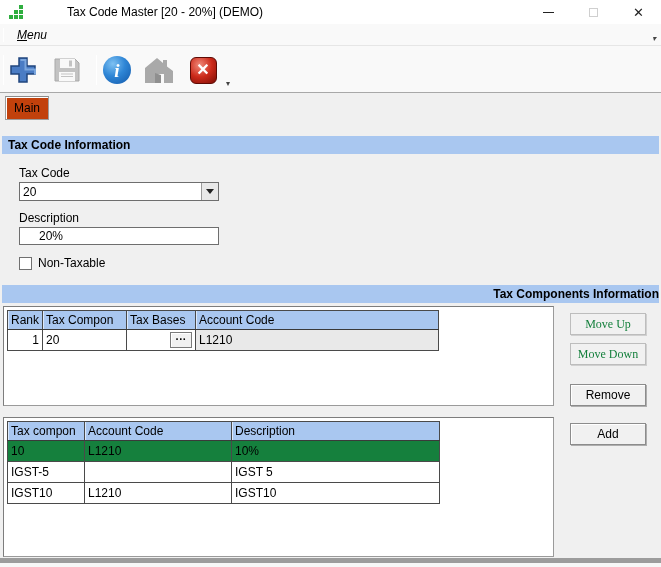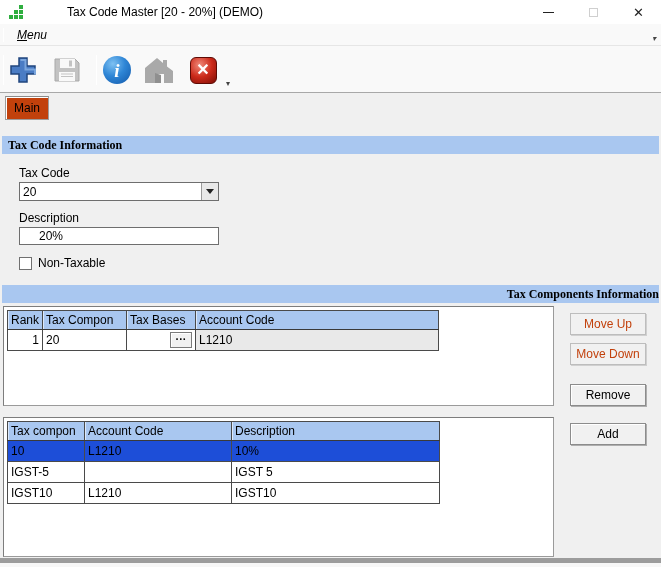--- a/index.html
+++ b/index.html
@@ -38,21 +38,21 @@
   .exit-box { width:27px; height:27px; border-radius:6px;
     background:radial-gradient(circle at 35% 28%, #f08a7a 0%, #cc2a1a 50%, #7d0d05 100%);
     border:1px solid #5e0a04; display:flex; align-items:center; justify-content:center; }
   .exit-x { color:#fff; font-weight:bold; font-size:16px; line-height:1; }
   
   .tab { position:absolute; left:5px; top:96px; width:44px; height:24px; background:#c2410c;
     border:1px solid #9d9d9d; border-top-color:#8b8b8b; box-shadow:inset 1px 1px 0 #fff;
     text-align:center; line-height:22px; }
   
   .sect { position:absolute; left:2px; width:657px; height:18px; background:#a9c7f0;
-    font-weight:bold; line-height:18px; padding-left:6px;font-family:Liberation Serif, serif; }
+    font-weight:bold; line-height:18px; padding-left:6px; }
   .sect1 { top:136px; }
   .sect2 { top:285px;text-align:right; }
   
   .lbl { position:absolute; left:19px; }
   .lbl-taxcode { top:166px; }
   .lbl-desc { top:211px; }
   .combo { position:absolute; left:19px; top:182px; width:200px; height:19px; background:#fff;
     border:1px solid #6e6e6e; }
   .combo-value { position:absolute; left:3px; top:1px; line-height:16px; }
   .combo-btn { position:absolute; right:0; top:0; width:17px; height:17px; background:#e8e8e8;
@@ -68,30 +68,30 @@
   .panel1 { top:306px; height:100px; }
   .panel2 { top:417px; height:140px; }
   
   table { border-collapse:collapse; position:absolute; left:3px; top:3px; table-layout:fixed; }
   th, td { border:1px solid #4a4a4a; padding:2px 3px; font-weight:normal; text-align:left;
     white-space:nowrap; overflow:hidden; font-size:12px; }
   thead th { background:#a9c7f0; height:18px; border-bottom:1px solid #3a3a3a; box-shadow:inset 1px 0 0 #dce9fb; }
   tbody td { height:20px; background:#fff; }
   .t2 tbody td { height:21px; }
   td.cell-gray { background:#e9e9e9; }
-  tr.row-sel td { background:#1d4ed8;margin-left:32px; }
+  tr.row-sel td { background:#15803d;margin-left:32px; }
   td.num { text-align:right; }
   .dots-btn { float:right; width:22px; height:16px; margin-top:0px; background:#f1f1f1;
     border:1px solid #7a7a7a; box-shadow:inset 1px 1px 0 #fff; font-weight:bold;
     text-align:center; line-height:13px; font-size:11px; }
   
   .sbtn { position:absolute; left:570px; width:76px; height:22px; background:#f1f1f1;
     border:1px solid #8c8c8c; box-shadow:1px 1px 0 rgba(120,120,120,.55), inset 1px 1px 0 #fff;
     text-align:center; line-height:20px; }
-  .sbtn.disabled { border-color:#bdbdbd; color:#c2410c; box-shadow:1px 1px 0 rgba(160,160,160,.4); }
+  .sbtn.disabled { border-color:#bdbdbd; color:#15803d; box-shadow:1px 1px 0 rgba(160,160,160,.4);font-family:Liberation Serif, serif; }
   .btn-moveup { top:313px; }
   .btn-movedown { top:343px; }
   .btn-remove { top:384px; }
   .btn-add { top:423px; }
   
   .bottom-edge { position:absolute; left:0; top:558px; width:661px; height:5px; background:#9c9c9c; }
   .bottom-under { position:absolute; left:0; top:563px; width:661px; height:4px; background:#f7f7f7; }
 </style>
 </head>
 <body>

